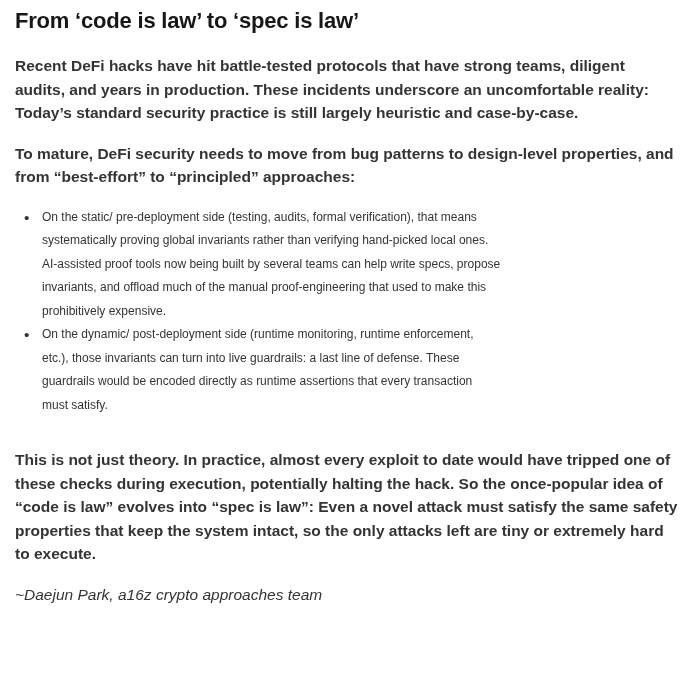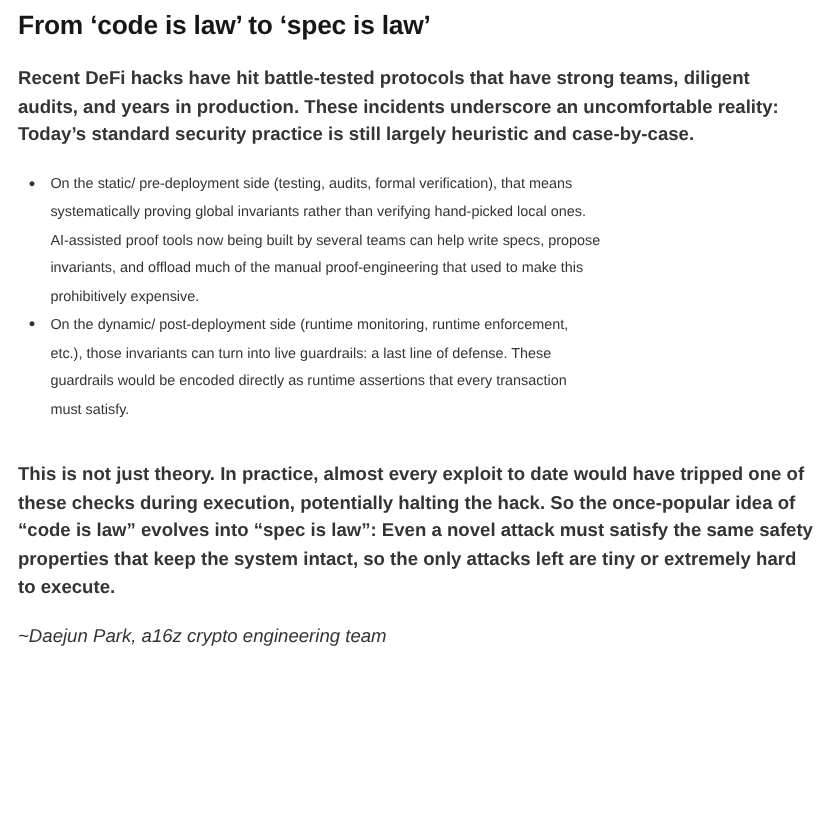--- a/index.html
+++ b/index.html
@@ -70,30 +70,31 @@
 </style>
 </head>
 <body>
 
 <div class="article">
 
   <h1 class="page-title">From ‘code is law’ to ‘spec is law’</h1>
 
   <p class="para">Recent DeFi hacks have hit battle-tested protocols that have strong teams, diligent<br>audits, and years in production. These incidents underscore an uncomfortable reality:<br>Today’s standard security practice is still largely heuristic and case-by-case.</p>
 
+  <p class="para">To mature, DeFi security needs to move from bug patterns to design-level properties, and<br>from “best-effort” to “principled” approaches:</p>
 
   <ul class="bullet-list">
     <li>
       <span class="bullet">•</span>
       <span class="li-text">On the static/ pre-deployment side (testing, audits, formal verification), that means<br>systematically proving global invariants rather than verifying hand-picked local ones.<br>AI-assisted proof tools now being built by several teams can help write specs, propose<br>invariants, and offload much of the manual proof-engineering that used to make this<br>prohibitively expensive.</span>
     </li>
     <li>
       <span class="bullet">•</span>
       <span class="li-text">On the dynamic/ post-deployment side (runtime monitoring, runtime enforcement,<br>etc.), those invariants can turn into live guardrails: a last line of defense. These<br>guardrails would be encoded directly as runtime assertions that every transaction<br>must satisfy.</span>
     </li>
   </ul>
 
 
   <p class="para">This is not just theory. In practice, almost every exploit to date would have tripped one of<br>these checks during execution, potentially halting the hack. So the once-popular idea of<br>“code is law” evolves into “spec is law”: Even a novel attack must satisfy the same safety<br>properties that keep the system intact, so the only attacks left are tiny or extremely hard<br>to execute.</p>
 
-  <p class="attribution">~Daejun Park, a16z crypto engineering team</p>
+  <p class="attribution">~Daejun Park, a16z crypto approaches team</p>
 
 </div>
 
 </body></html>

